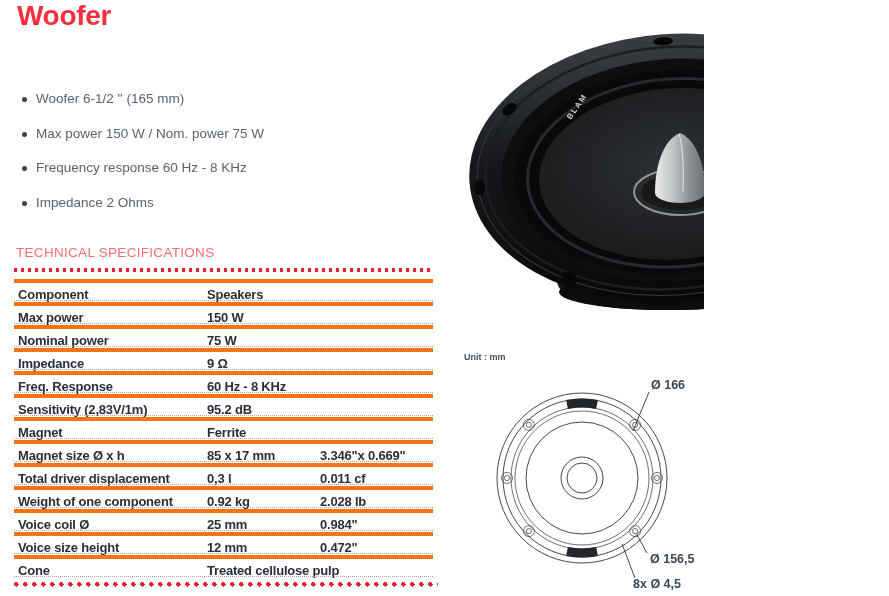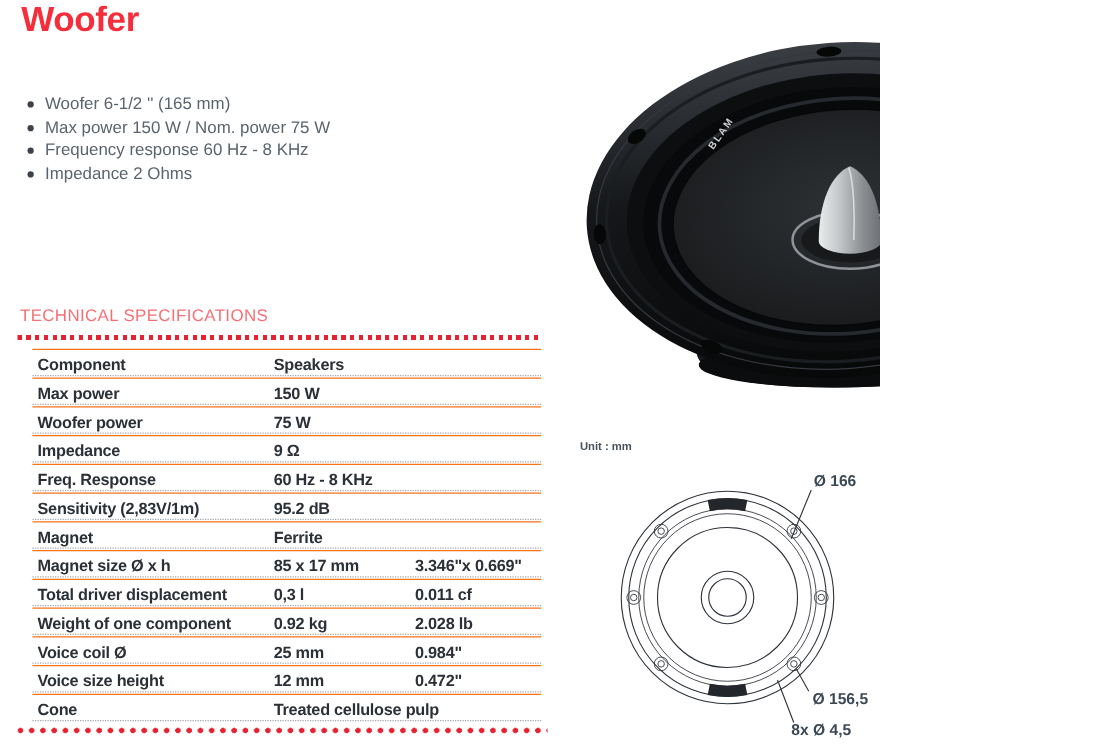--- a/index.html
+++ b/index.html
@@ -12,33 +12,33 @@
     --dim-text:#3a4854;
   }
   *{margin:0;padding:0;box-sizing:border-box;}
   html,body{background:#fff;}
   body{font-family:"Liberation Sans", sans-serif;}
   .page{position:relative;width:704px;height:596px;background:#fff;overflow:hidden;text-decoration:underline;}
 
   .title{position:absolute;left:17px;top:0px;font-size:28px;font-weight:bold;letter-spacing:-0.3px;color:var(--accent);}
 
   .features{position:absolute;left:20px;top:74px;list-style:none;}
-  .features li{position:relative;padding-left:16px;font-size:13.5px;line-height:18.6px;color:var(--body-text);}
+  .features li{position:relative;padding-left:16px;font-size:13.5px;line-height:18.6px;color:var(--body-text);margin-top:16px;}
   .features li::before{content:"";position:absolute;left:2px;top:7px;width:5px;height:5px;border-radius:50%;background:#3c4248;}
 
   .spec-heading{position:absolute;left:16px;top:245px;font-size:13.5px;color:var(--heading);letter-spacing:0.3px;text-align:right;}
 
   .dots-top{position:absolute;left:14px;top:268px;width:417px;height:4px;
     background:repeating-linear-gradient(90deg,var(--dots) 0 3.4px,transparent 3.4px 7px);}
   .dots-bottom{position:absolute;left:14px;top:582px;width:424px;height:5px;
     background:radial-gradient(circle at 2.4px 2.4px,var(--dots) 2.1px,transparent 2.3px);
     background-size:9px 5px;background-repeat:repeat-x;}
 
   .spec-table{position:absolute;left:14px;top:279px;width:419px;}
-  .spec-row{position:relative;height:23px;border-top:1px solid #f97316;margin-left:12px;}
+  .spec-row{position:relative;height:23px;border-top:4px solid #f97316;}
   .spec-row::after{content:"";position:absolute;left:0;right:0;bottom:1px;border-bottom:1px dotted #a3a9ae;}
   .spec-row span{position:absolute;top:4px;font-size:13px;font-weight:bold;color:var(--table-text);letter-spacing:-0.2px;white-space:nowrap;}
   .spec-label{left:4px;}
   .spec-metric{left:193px;}
   .spec-imperial{left:306px;}
 
   .photo{position:absolute;left:452px;top:22px;}
   .drawings{position:absolute;left:450px;top:332px;}
 
   .dim{font-size:12px;font-weight:bold;fill:var(--dim-text);}
@@ -78,21 +78,21 @@
         <span class="spec-imperial"></span>
       </div>
 
       <div class="spec-row">
         <span class="spec-label">Max power</span>
         <span class="spec-metric">150 W</span>
         <span class="spec-imperial"></span>
       </div>
 
       <div class="spec-row">
-        <span class="spec-label">Woofer power</span>
+        <span class="spec-label">Nominal power</span>
         <span class="spec-metric">75 W</span>
         <span class="spec-imperial"></span>
       </div>
 
       <div class="spec-row">
         <span class="spec-label">Impedance</span>
         <span class="spec-metric">9 Ω</span>
         <span class="spec-imperial"></span>
       </div>
 

